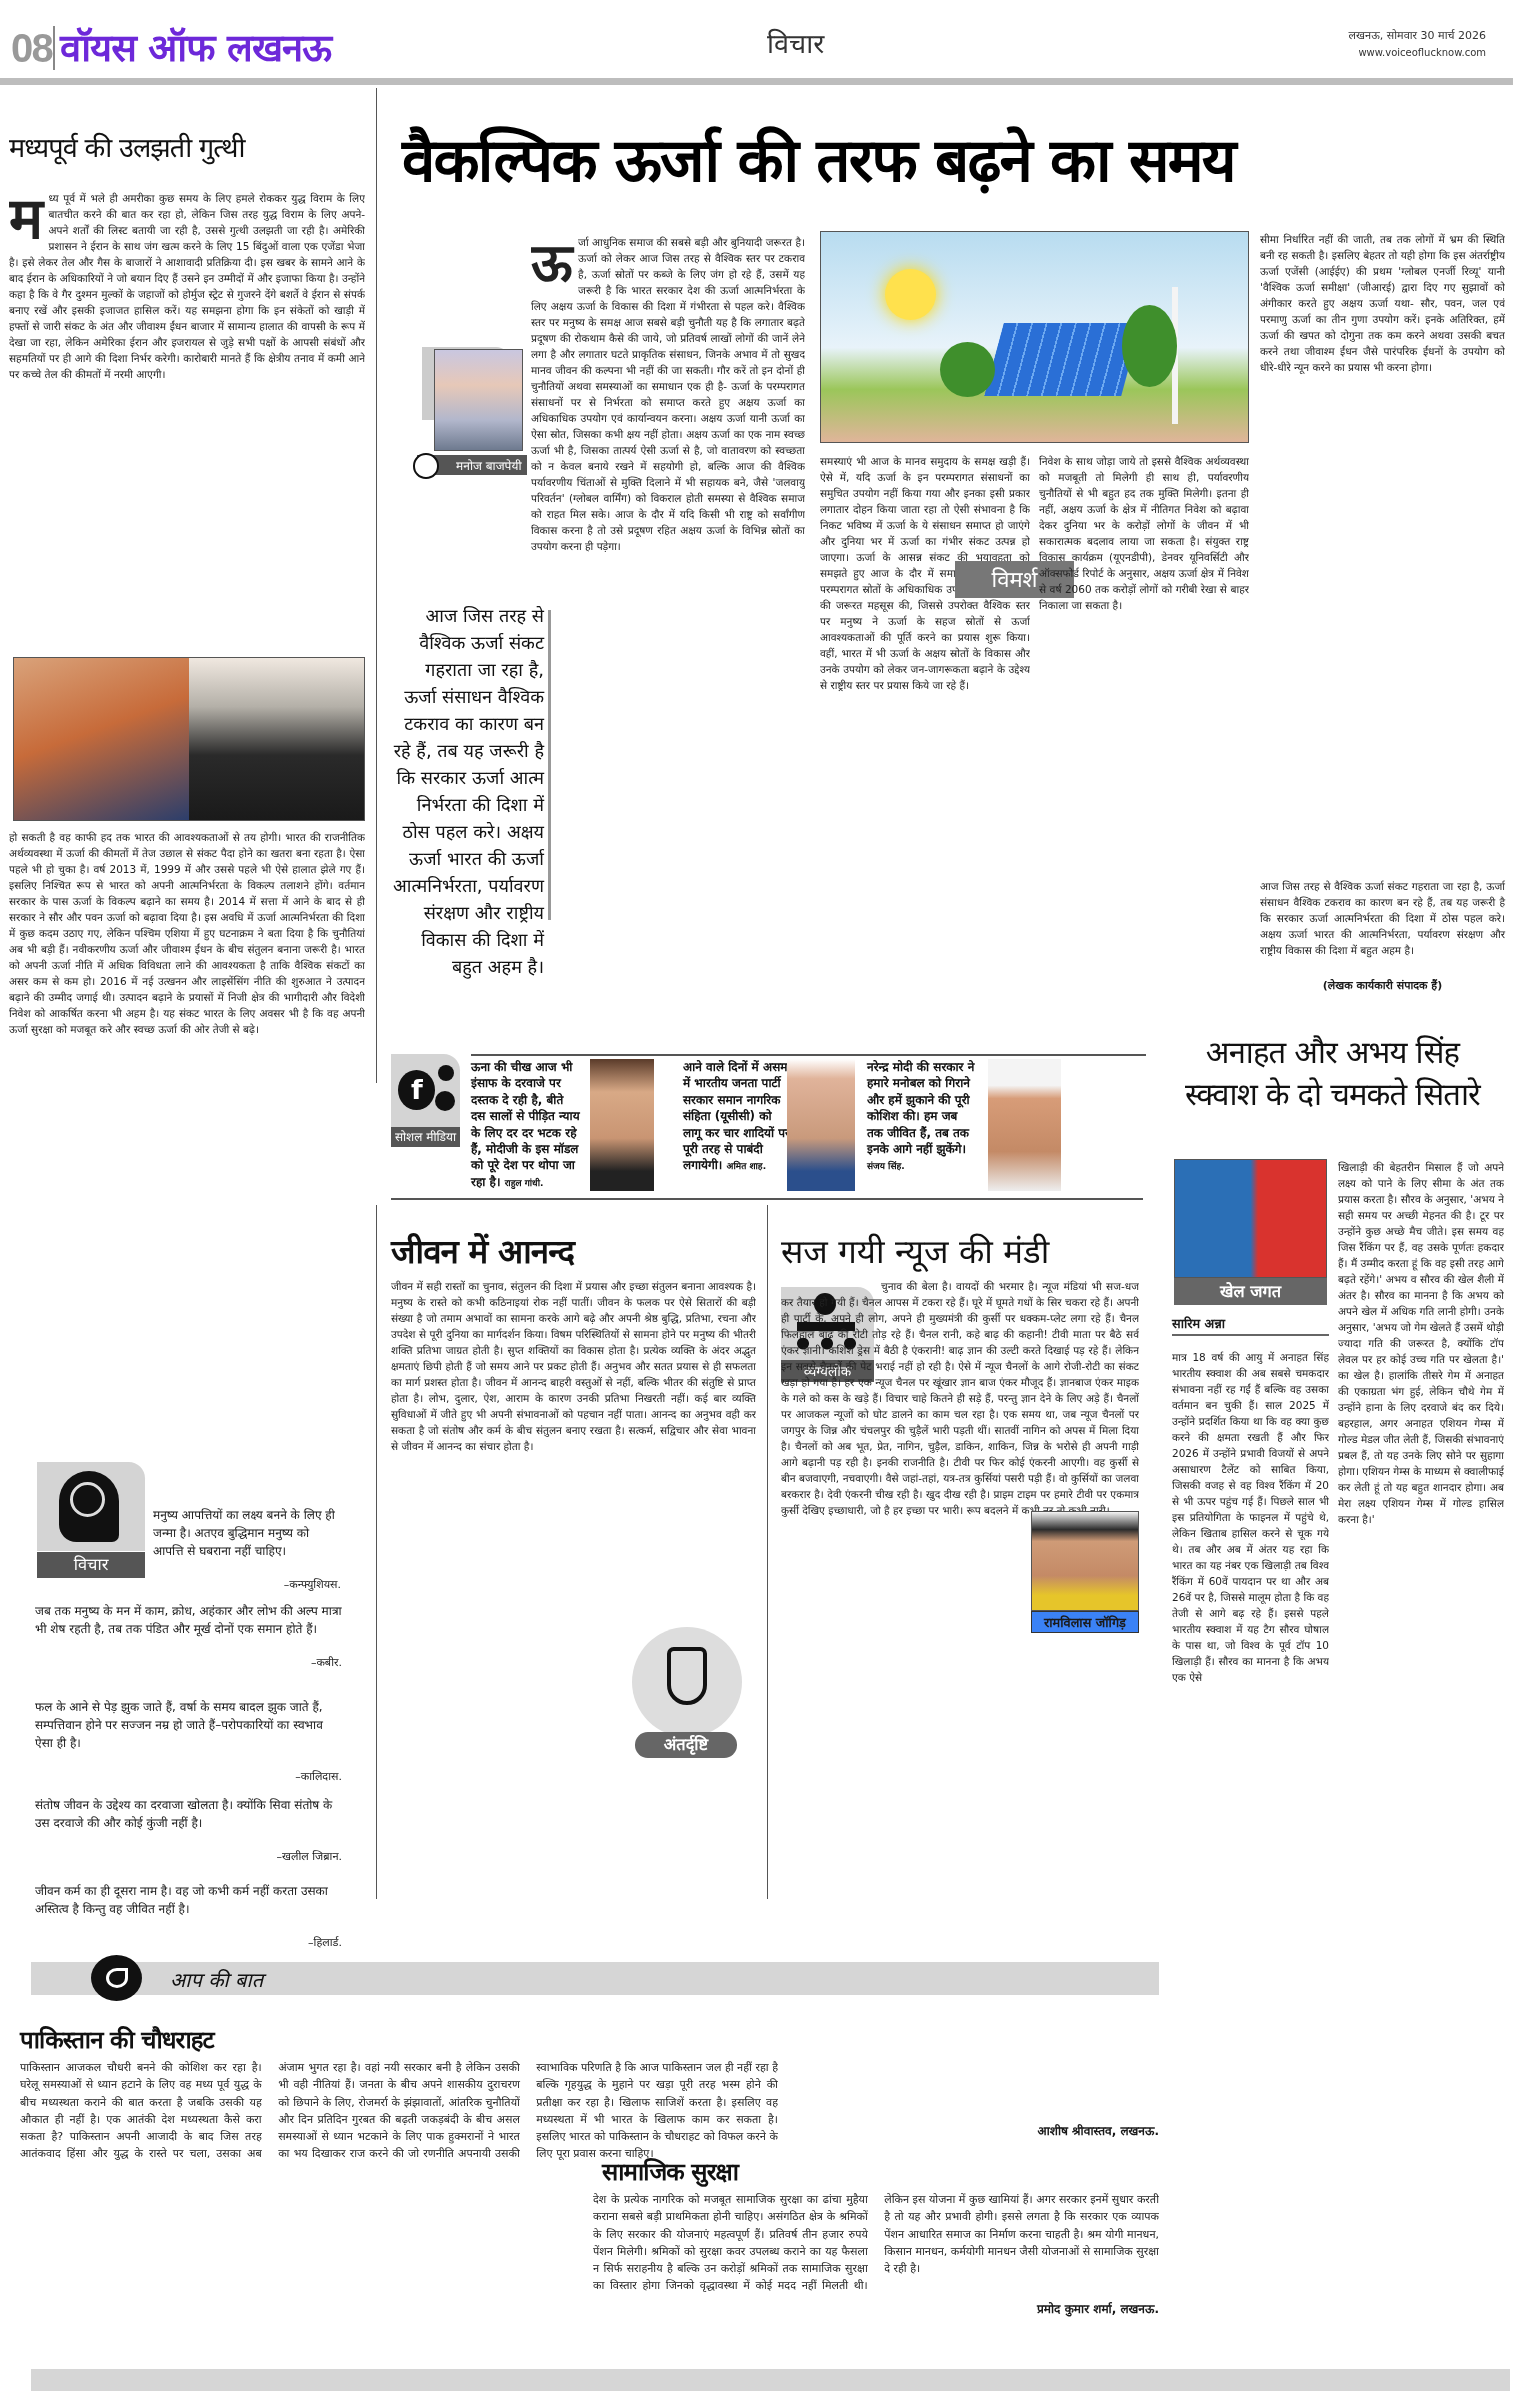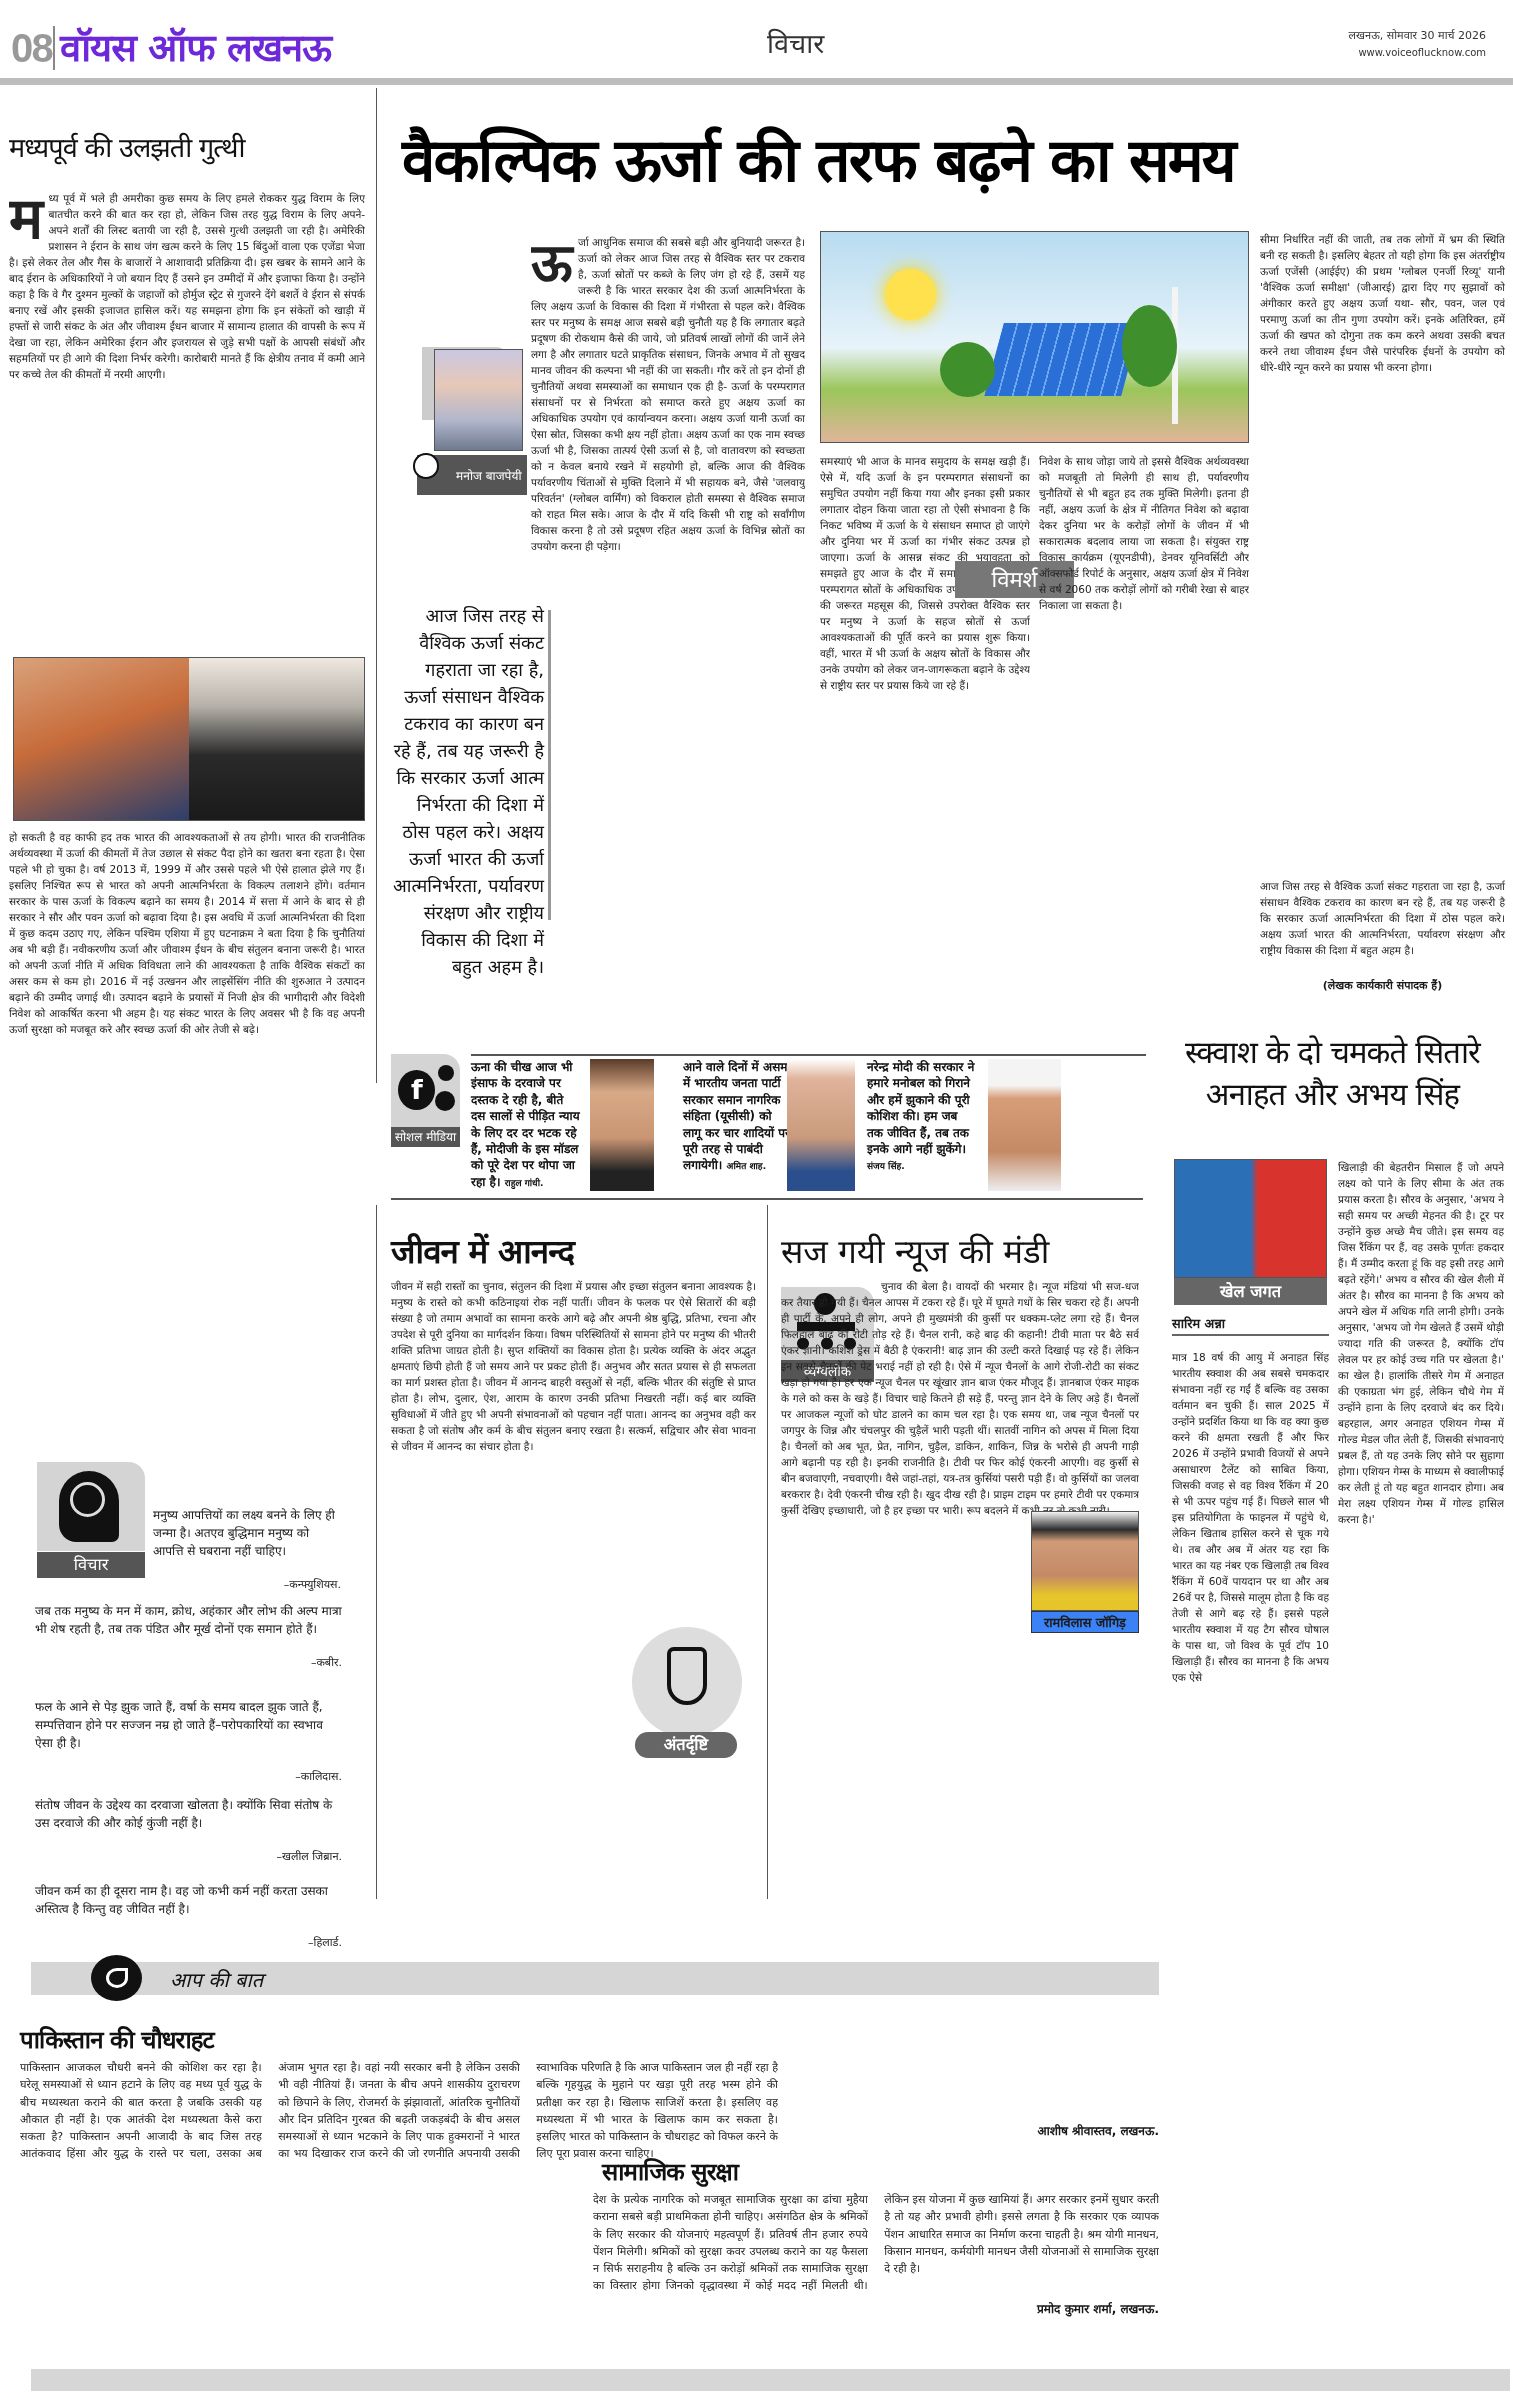--- a/index.html
+++ b/index.html
@@ -55,21 +55,21 @@
 <div class="abs photo" style="left:12.8px;top:657px;width:352px;height:164px;display:flex;">
   <div style="flex:1;background:linear-gradient(160deg,#d9a27a 0%,#c76b3a 45%,#2c3e6b 100%);"></div>
   <div style="flex:1;background:linear-gradient(180deg,#f0e8e0 0%,#b4b0a8 30%,#2a2a2a 60%,#1a1a1a 100%);"></div>
 </div>
 <div class="abs body-text" style="left:9px;top:829px;width:356px;height:584px;overflow:hidden;">हो सकती है वह काफी हद तक भारत की आवश्यकताओं से तय होगी। भारत की राजनीतिक अर्थव्यवस्था में ऊर्जा की कीमतों में तेज उछाल से संकट पैदा होने का खतरा बना रहता है। ऐसा पहले भी हो चुका है। वर्ष 2013 में, 1999 में और उससे पहले भी ऐसे हालात झेले गए हैं। इसलिए निश्चित रूप से भारत को अपनी आत्मनिर्भरता के विकल्प तलाशने होंगे। वर्तमान सरकार के पास ऊर्जा के विकल्प बढ़ाने का समय है। 2014 में सत्ता में आने के बाद से ही सरकार ने सौर और पवन ऊर्जा को बढ़ावा दिया है। इस अवधि में ऊर्जा आत्मनिर्भरता की दिशा में कुछ कदम उठाए गए, लेकिन पश्चिम एशिया में हुए घटनाक्रम ने बता दिया है कि चुनौतियां अब भी बड़ी हैं। नवीकरणीय ऊर्जा और जीवाश्म ईंधन के बीच संतुलन बनाना जरूरी है। भारत को अपनी ऊर्जा नीति में अधिक विविधता लाने की आवश्यकता है ताकि वैश्विक संकटों का असर कम से कम हो। 2016 में नई उत्खनन और लाइसेंसिंग नीति की शुरुआत ने उत्पादन बढ़ाने की उम्मीद जगाई थी। उत्पादन बढ़ाने के प्रयासों में निजी क्षेत्र की भागीदारी और विदेशी निवेश को आकर्षित करना भी अहम है। यह संकट भारत के लिए अवसर भी है कि वह अपनी ऊर्जा सुरक्षा को मजबूत करे और स्वच्छ ऊर्जा की ओर तेजी से बढ़े।</div>
 
 <div class="abs h-main">वैकल्पिक ऊर्जा की तरफ बढ़ने का समय</div>
 
 <div class="abs" style="left:422px;top:347px;width:87px;height:73px;background:#ccc;border-radius:0 12.8px 0 0;"></div>
 <div class="abs photo" style="left:434px;top:349px;width:89px;height:102px;background:linear-gradient(180deg,#c9c7e0 0%,#e7c8b8 35%,#b2b7cc 70%,#6e7a8f 100%);"></div>
-<div class="abs" style="left:417px;top:455px;width:110px;height:40px;background:#555;color:#fff;font-size:12px;display:flex;align-items:center;justify-content:flex-end;padding-right:5.5px;">
+<div class="abs" style="left:417px;top:455px;width:110px;height:20px;background:#555;color:#fff;font-size:12px;display:flex;align-items:center;justify-content:flex-end;padding-right:5.5px;">
   <span class="abs" style="left:-3.7px;top:-1.8px;width:25.6px;height:25.6px;border-radius:50%;background:#fff;border:2.7px solid #111;"></span>
   <span>मनोज बाजपेयी</span>
 </div>
 
 <div class="abs pull-quote" style="left:391px;top:602px;width:153px;">आज जिस तरह से वैश्विक ऊर्जा संकट गहराता जा रहा है, ऊर्जा संसाधन वैश्विक टकराव का कारण बन रहे हैं, तब यह जरूरी है कि सरकार ऊर्जा आत्म निर्भरता की दिशा में ठोस पहल करे। अक्षय ऊर्जा भारत की ऊर्जा आत्मनिर्भरता, पर्यावरण संरक्षण और राष्ट्रीय विकास की दिशा में बहुत अहम है।</div>
 <div class="abs" style="left:548px;top:610px;width:2.7px;height:310px;background:#999;"></div>
 
 <div class="abs body-text" style="left:531px;top:234px;width:274px;height:771px;overflow:hidden;">
   <span class="dropcap" style="font-size:53px;">ऊ</span>
   <span>र्जा आधुनिक समाज की सबसे बड़ी और बुनियादी जरूरत है। ऊर्जा को लेकर आज जिस तरह से वैश्विक स्तर पर टकराव है, ऊर्जा स्रोतों पर कब्जे के लिए जंग हो रहे हैं, उसमें यह जरूरी है कि भारत सरकार देश की ऊर्जा आत्मनिर्भरता के लिए अक्षय ऊर्जा के विकास की दिशा में गंभीरता से पहल करे। वैश्विक स्तर पर मनुष्य के समक्ष आज सबसे बड़ी चुनौती यह है कि लगातार बढ़ते प्रदूषण की रोकथाम कैसे की जाये, जो प्रतिवर्ष लाखों लोगों की जानें लेने लगा है और लगातार घटते प्राकृतिक संसाधन, जिनके अभाव में तो सुखद मानव जीवन की कल्पना भी नहीं की जा सकती। गौर करें तो इन दोनों ही चुनौतियों अथवा समस्याओं का समाधान एक ही है- ऊर्जा के परम्परागत संसाधनों पर से निर्भरता को समाप्त करते हुए अक्षय ऊर्जा का अधिकाधिक उपयोग एवं कार्यान्वयन करना। अक्षय ऊर्जा यानी ऊर्जा का ऐसा स्रोत, जिसका कभी क्षय नहीं होता। अक्षय ऊर्जा का एक नाम स्वच्छ ऊर्जा भी है, जिसका तात्पर्य ऐसी ऊर्जा से है, जो वातावरण को स्वच्छता को न केवल बनाये रखने में सहयोगी हो, बल्कि आज की वैश्विक पर्यावरणीय चिंताओं से मुक्ति दिलाने में भी सहायक बने, जैसे 'जलवायु परिवर्तन' (ग्लोबल वार्मिंग) को विकराल होती समस्या से वैश्विक समाज को राहत मिल सके। आज के दौर में यदि किसी भी राष्ट्र को सर्वांगीण विकास करना है तो उसे प्रदूषण रहित अक्षय ऊर्जा के विभिन्न स्रोतों का उपयोग करना ही पड़ेगा।</span>
@@ -114,22 +114,22 @@
 <div class="abs photo" style="left:787px;top:1059px;width:68px;height:132px;background:linear-gradient(180deg,#fff 0%,#e0b39a 15%,#c99a7c 60%,#2b4f8c 85%);border:none;"></div>
 
 <div class="abs sm-quote" style="left:867px;top:1059px;width:110px;">
   <span>नरेन्द्र मोदी की सरकार ने हमारे मनोबल को गिराने और हमें झुकाने की पूरी कोशिश की। हम जब तक जीवित हैं, तब तक इनके आगे नहीं झुकेंगे।</span>
   <span class="sm-name">संजय सिंह.</span>
 </div>
 <div class="abs photo" style="left:988px;top:1059px;width:73px;height:132px;background:linear-gradient(180deg,#f4f4f4 0%,#f4f4f4 20%,#d79c78 30%,#c48a66 70%,#eee 100%);border:none;"></div>
 <div class="abs hrule" style="left:391px;top:1198px;width:752px;"></div>
 
 <div class="abs sec-head" style="left:1152px;top:1031px;width:361px;text-align:center;font-size:31px;font-weight:normal;line-height:42px;">
+  <div>अनाहत और अभय सिंह</div>
   <div>स्क्वाश के दो चमकते सितारे</div>
-  <div>अनाहत और अभय सिंह</div>
 </div>
 <div class="abs photo" style="left:1174px;top:1159px;width:153px;height:119px;background:linear-gradient(90deg,#2b6fb6 0%,#2b6fb6 50%,#d9332e 55%,#d9332e 100%);"></div>
 <div class="abs caption-box" style="left:1174px;top:1278px;width:153px;height:27px;line-height:27px;font-size:16.4px;">खेल जगत</div>
 <div class="abs" style="left:1172px;top:1314px;font-size:12.8px;font-weight:bold;">सारिम अन्ना</div>
 <div class="abs" style="left:1172px;top:1334px;width:157px;height:1.8px;background:#666;"></div>
 <div class="abs body-text" style="left:1172px;top:1349px;width:157px;height:958px;overflow:hidden;">मात्र 18 वर्ष की आयु में अनाहत सिंह भारतीय स्क्वाश की अब सबसे चमकदार संभावना नहीं रह गईं हैं बल्कि वह उसका वर्तमान बन चुकी हैं। साल 2025 में उन्होंने प्रदर्शित किया था कि वह क्या कुछ करने की क्षमता रखती हैं और फिर 2026 में उन्होंने प्रभावी विजयों से अपने असाधारण टैलेंट को साबित किया, जिसकी वजह से वह विश्व रैंकिंग में 20 से भी ऊपर पहुंच गई हैं। पिछले साल भी इस प्रतियोगिता के फाइनल में पहुंचे थे, लेकिन खिताब हासिल करने से चूक गये थे। तब और अब में अंतर यह रहा कि भारत का यह नंबर एक खिलाड़ी तब विश्व रैंकिंग में 60वें पायदान पर था और अब 26वें पर है, जिससे मालूम होता है कि वह तेजी से आगे बढ़ रहे हैं। इससे पहले भारतीय स्क्वाश में यह टैग सौरव घोषाल के पास था, जो विश्व के पूर्व टॉप 10 खिलाड़ी हैं। सौरव का मानना है कि अभय एक ऐसे</div>
 <div class="abs body-text" style="left:1338px;top:1159px;width:166px;height:1148px;overflow:hidden;">खिलाड़ी की बेहतरीन मिसाल हैं जो अपने लक्ष्य को पाने के लिए सीमा के अंत तक प्रयास करता है। सौरव के अनुसार, 'अभय ने सही समय पर अच्छी मेहनत की है। टूर पर उन्होंने कुछ अच्छे मैच जीते। इस समय वह जिस रैंकिंग पर हैं, वह उसके पूर्णतः हकदार हैं। मैं उम्मीद करता हूं कि वह इसी तरह आगे बढ़ते रहेंगे।' अभय व सौरव की खेल शैली में अंतर है। सौरव का मानना है कि अभय को अपने खेल में अधिक गति लानी होगी। उनके अनुसार, 'अभय जो गेम खेलते हैं उसमें थोड़ी ज्यादा गति की जरूरत है, क्योंकि टॉप लेवल पर हर कोई उच्च गति पर खेलता है।' का खेल है। हालांकि तीसरे गेम में अनाहत की एकाग्रता भंग हुई, लेकिन चौथे गेम में उन्होंने हाना के लिए दरवाजे बंद कर दिये। बहरहाल, अगर अनाहत एशियन गेम्स में गोल्ड मेडल जीत लेती हैं, जिसकी संभावनाएं प्रबल हैं, तो यह उनके लिए सोने पर सुहागा होगा। एशियन गेम्स के माध्यम से क्वालीफाई कर लेती हूं तो यह बहुत शानदार होगा। अब मेरा लक्ष्य एशियन गेम्स में गोल्ड हासिल करना है।'</div>
 
 <div class="abs sec-head" style="left:391px;top:1228px;font-size:33px;">जीवन में आनन्द</div>
 <div class="abs body-text" style="left:391px;top:1278px;width:365px;height:621px;overflow:hidden;">जीवन में सही रास्तों का चुनाव, संतुलन की दिशा में प्रयास और इच्छा संतुलन बनाना आवश्यक है। मनुष्य के रास्ते को कभी कठिनाइयां रोक नहीं पातीं। जीवन के फलक पर ऐसे सितारों की बड़ी संख्या है जो तमाम अभावों का सामना करके आगे बढ़े और अपनी श्रेष्ठ बुद्धि, प्रतिभा, रचना और उपदेश से पूरी दुनिया का मार्गदर्शन किया। विषम परिस्थितियों से सामना होने पर मनुष्य की भीतरी शक्ति प्रतिभा जाग्रत होती है। सुप्त शक्तियों का विकास होता है। प्रत्येक व्यक्ति के अंदर अद्भुत क्षमताएं छिपी होती हैं जो समय आने पर प्रकट होती हैं। अनुभव और सतत प्रयास से ही सफलता का मार्ग प्रशस्त होता है। जीवन में आनन्द बाहरी वस्तुओं से नहीं, बल्कि भीतर की संतुष्टि से प्राप्त होता है। लोभ, दुलार, ऐश, आराम के कारण उनकी प्रतिभा निखरती नहीं। कई बार व्यक्ति सुविधाओं में जीते हुए भी अपनी संभावनाओं को पहचान नहीं पाता। आनन्द का अनुभव वही कर सकता है जो संतोष और कर्म के बीच संतुलन बनाए रखता है। सत्कर्म, सद्विचार और सेवा भावना से जीवन में आनन्द का संचार होता है।</div>

